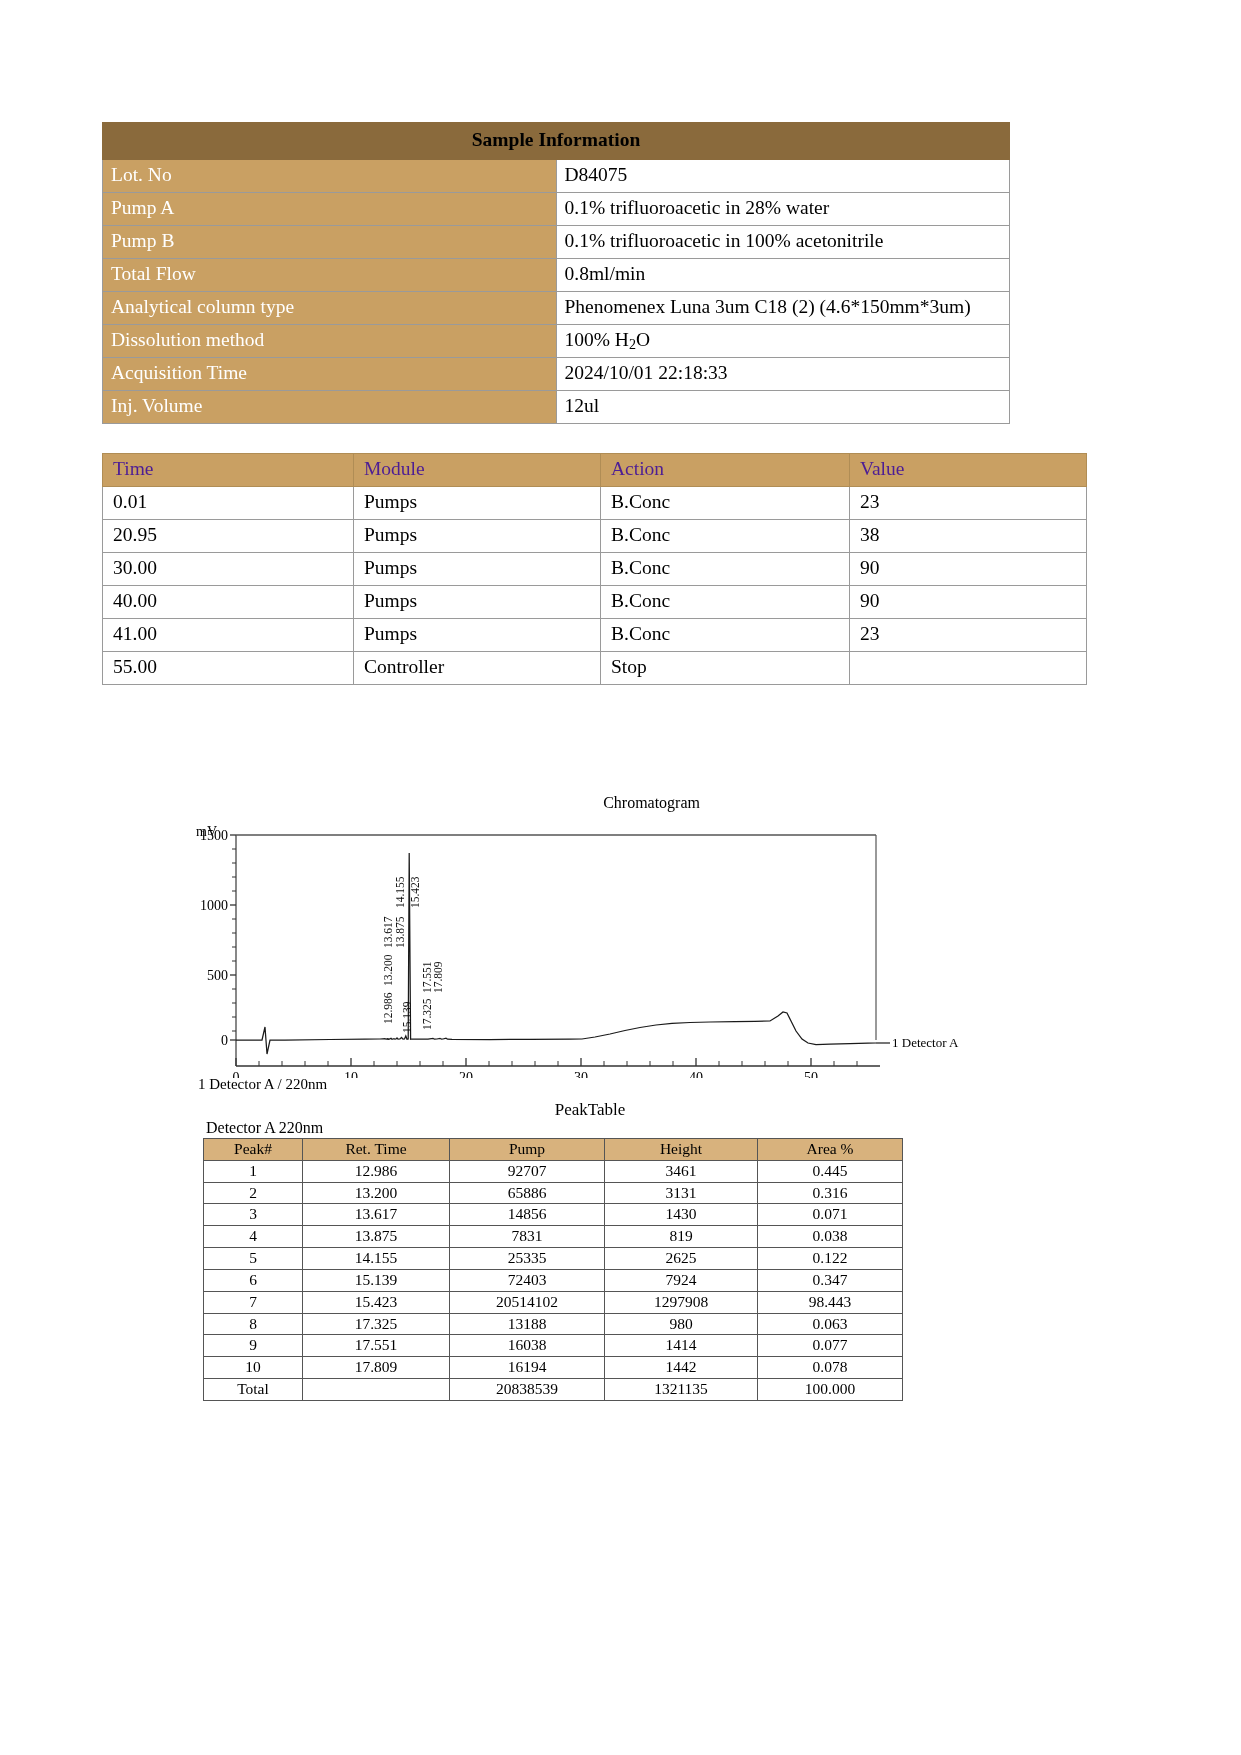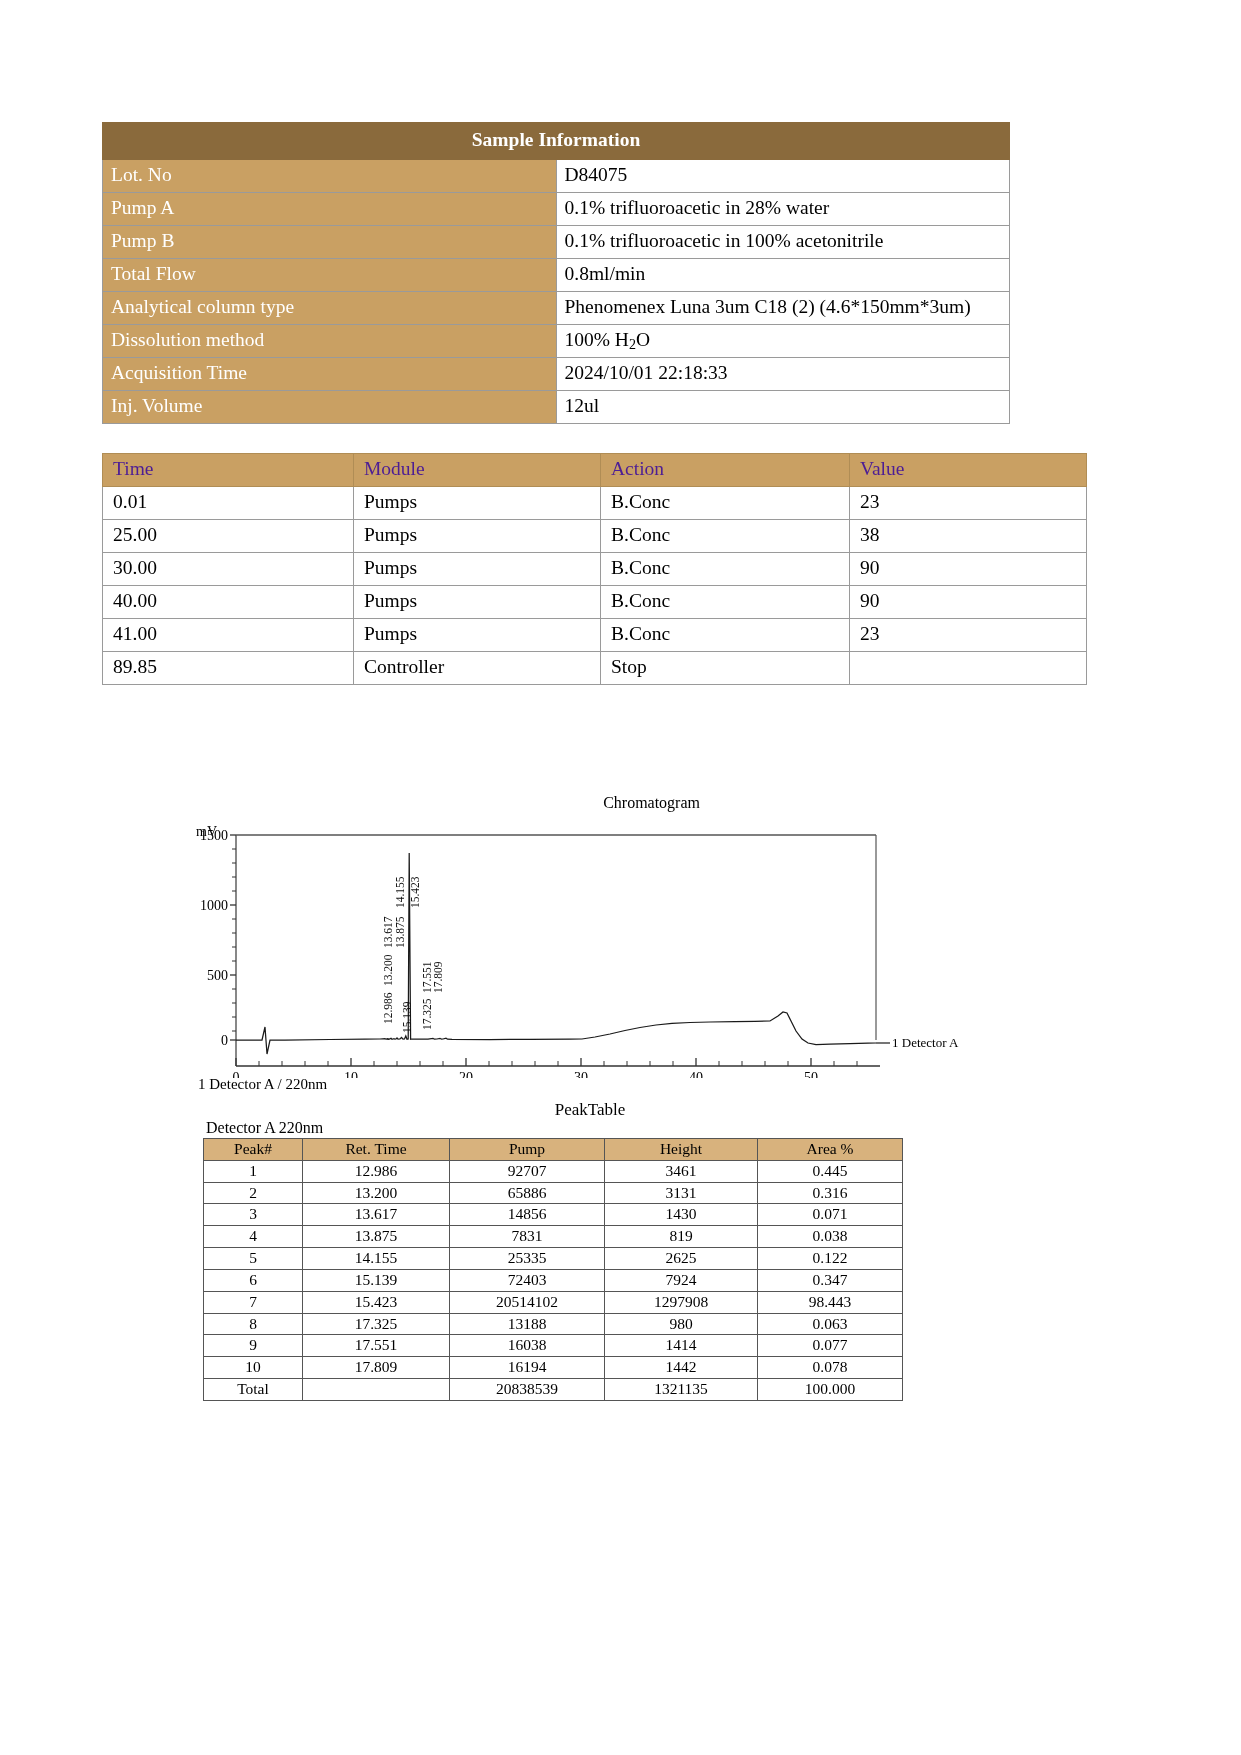--- a/index.html
+++ b/index.html
@@ -36,21 +36,21 @@
     border: 1px solid #9a9a9a;
     padding: 3px 8px 4px 8px;
     font-size: 19.5px;
     line-height: 1.28;
     height: 22px;
     vertical-align: middle;
     background: #ffffff;
   }
   .sample-title {
     background: #8a6a3c !important;
-    color: #ffffff;
+    color: #000000;
     text-align: center;
     font-weight: bold;
     font-size: 20px;
     padding: 5px 0 6px 0 !important;
     border: 1px solid #8a6a3c !important;
   }
   .sample-label {
     background: #c9a063 !important;
     color: #ffffff;
     width: 258px;
@@ -238,21 +238,21 @@
       </tr>
     </thead>
     <tbody id="grad-body">
         <tr>
           <td>0.01</td>
           <td>Pumps</td>
           <td>B.Conc</td>
           <td>23</td>
         </tr>
         <tr>
-          <td>25.00</td>
+          <td>20.95</td>
           <td>Pumps</td>
           <td>B.Conc</td>
           <td>38</td>
         </tr>
         <tr>
           <td>30.00</td>
           <td>Pumps</td>
           <td>B.Conc</td>
           <td>90</td>
         </tr>
@@ -262,21 +262,21 @@
           <td>B.Conc</td>
           <td>90</td>
         </tr>
         <tr>
           <td>41.00</td>
           <td>Pumps</td>
           <td>B.Conc</td>
           <td>23</td>
         </tr>
         <tr>
-          <td>89.85</td>
+          <td>55.00</td>
           <td>Controller</td>
           <td>Stop</td>
           <td></td>
         </tr>
       </tbody>
   </table>
 
   <div class="chrom-block">
     <div class="chrom-title">Chromatogram</div>
 

